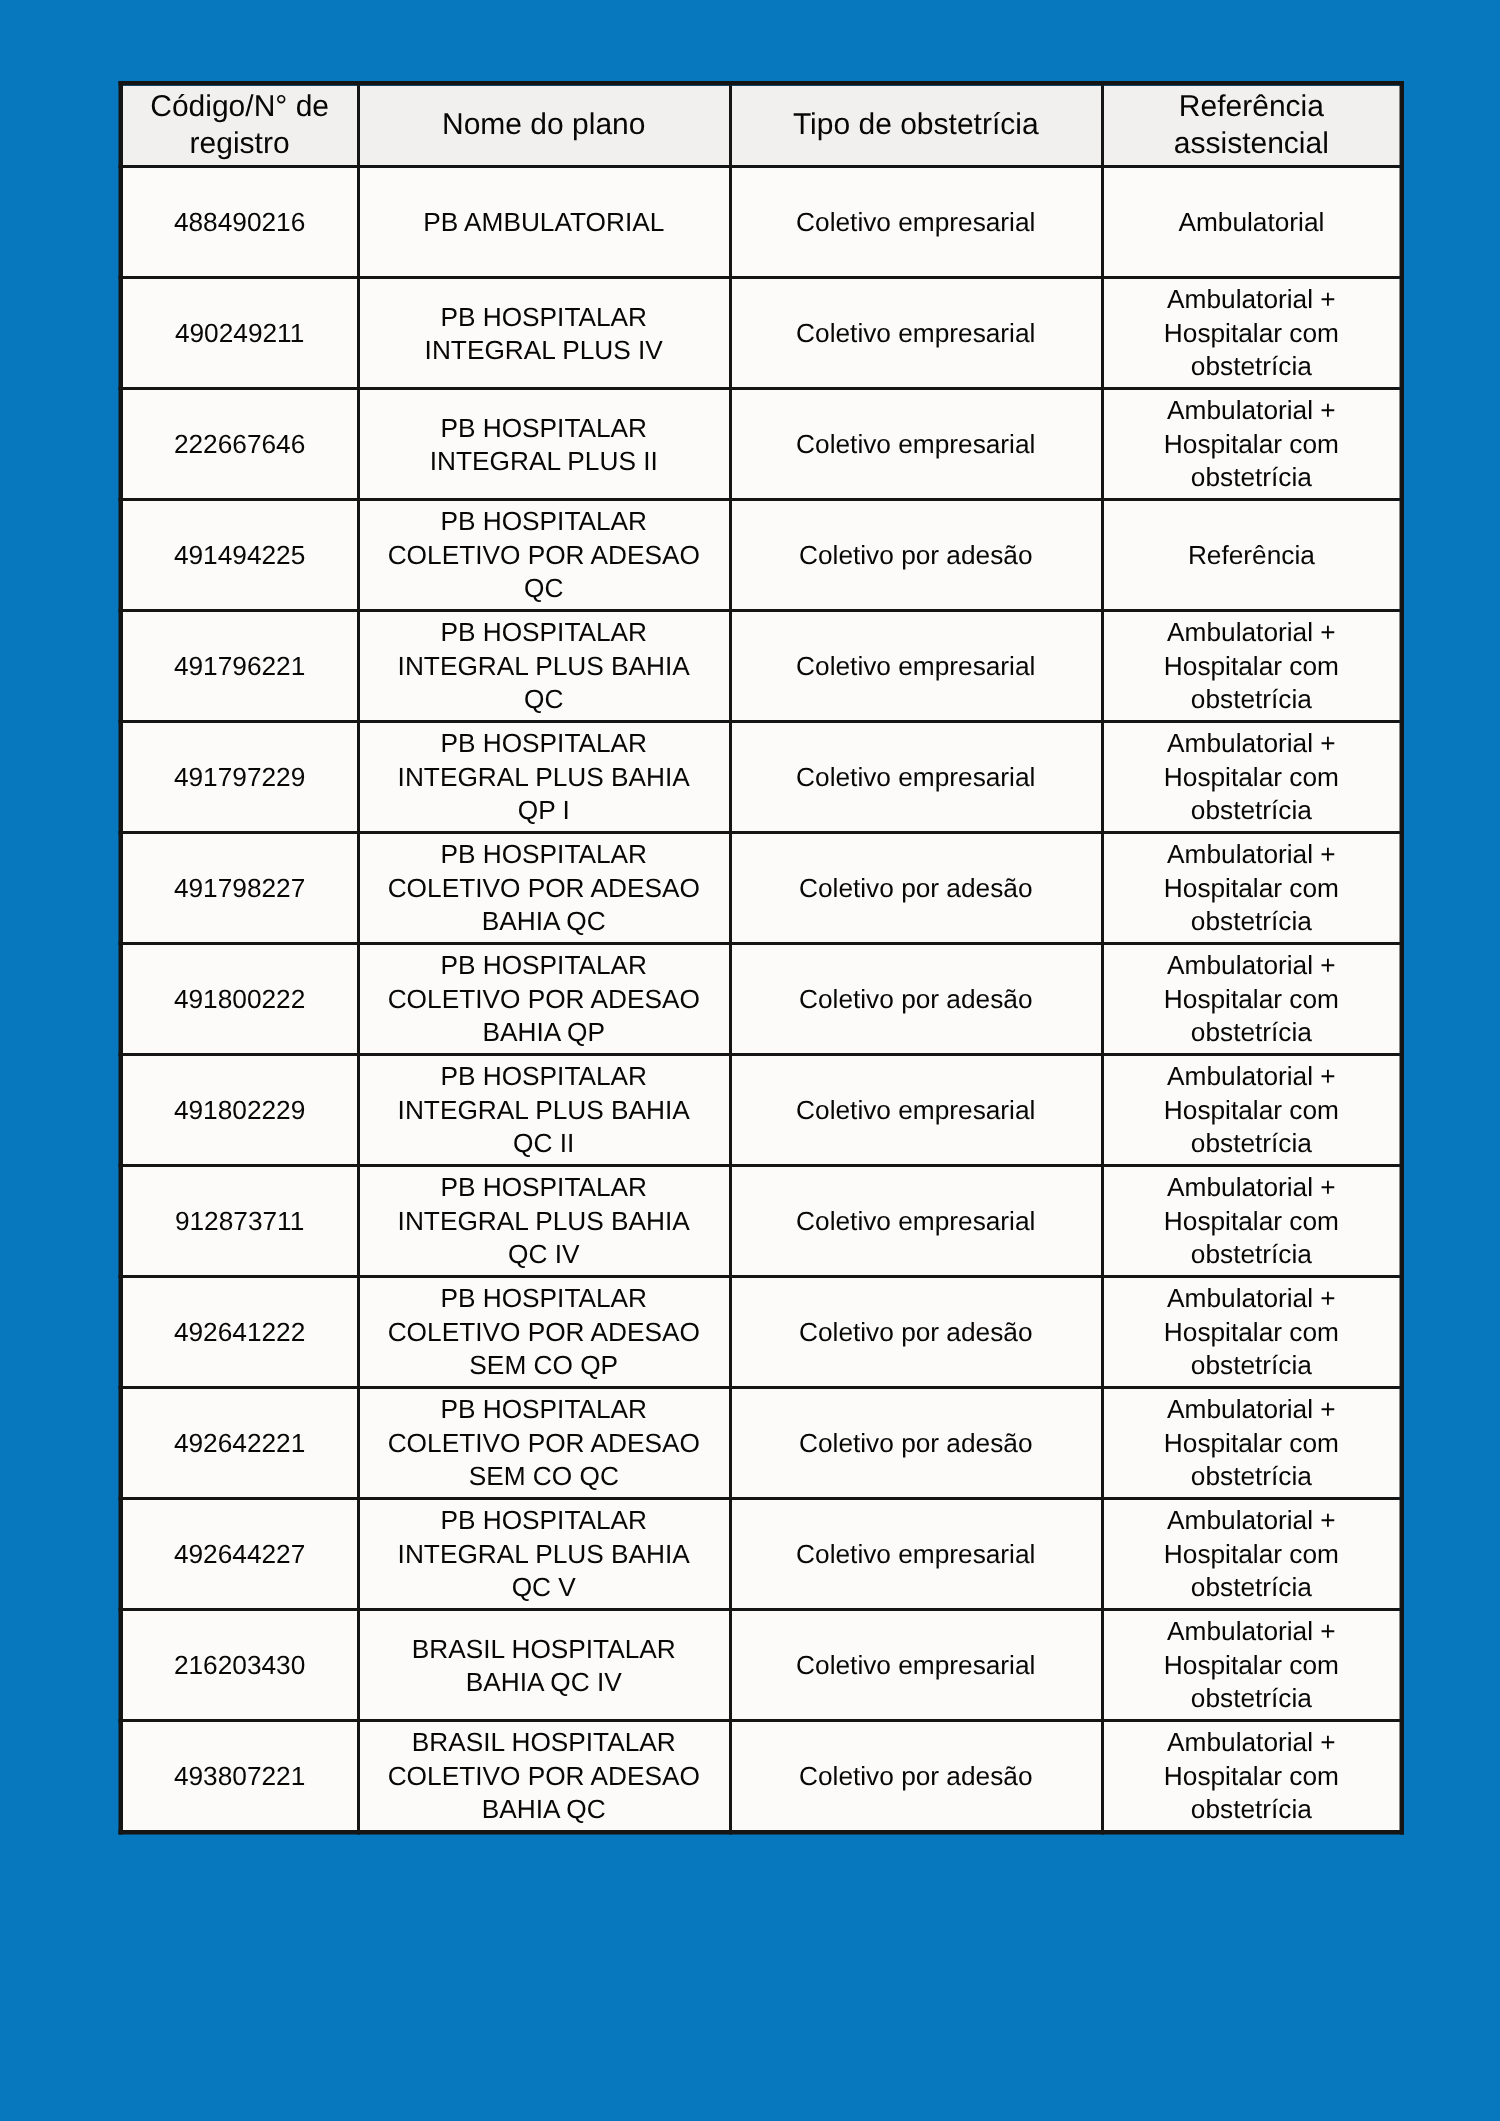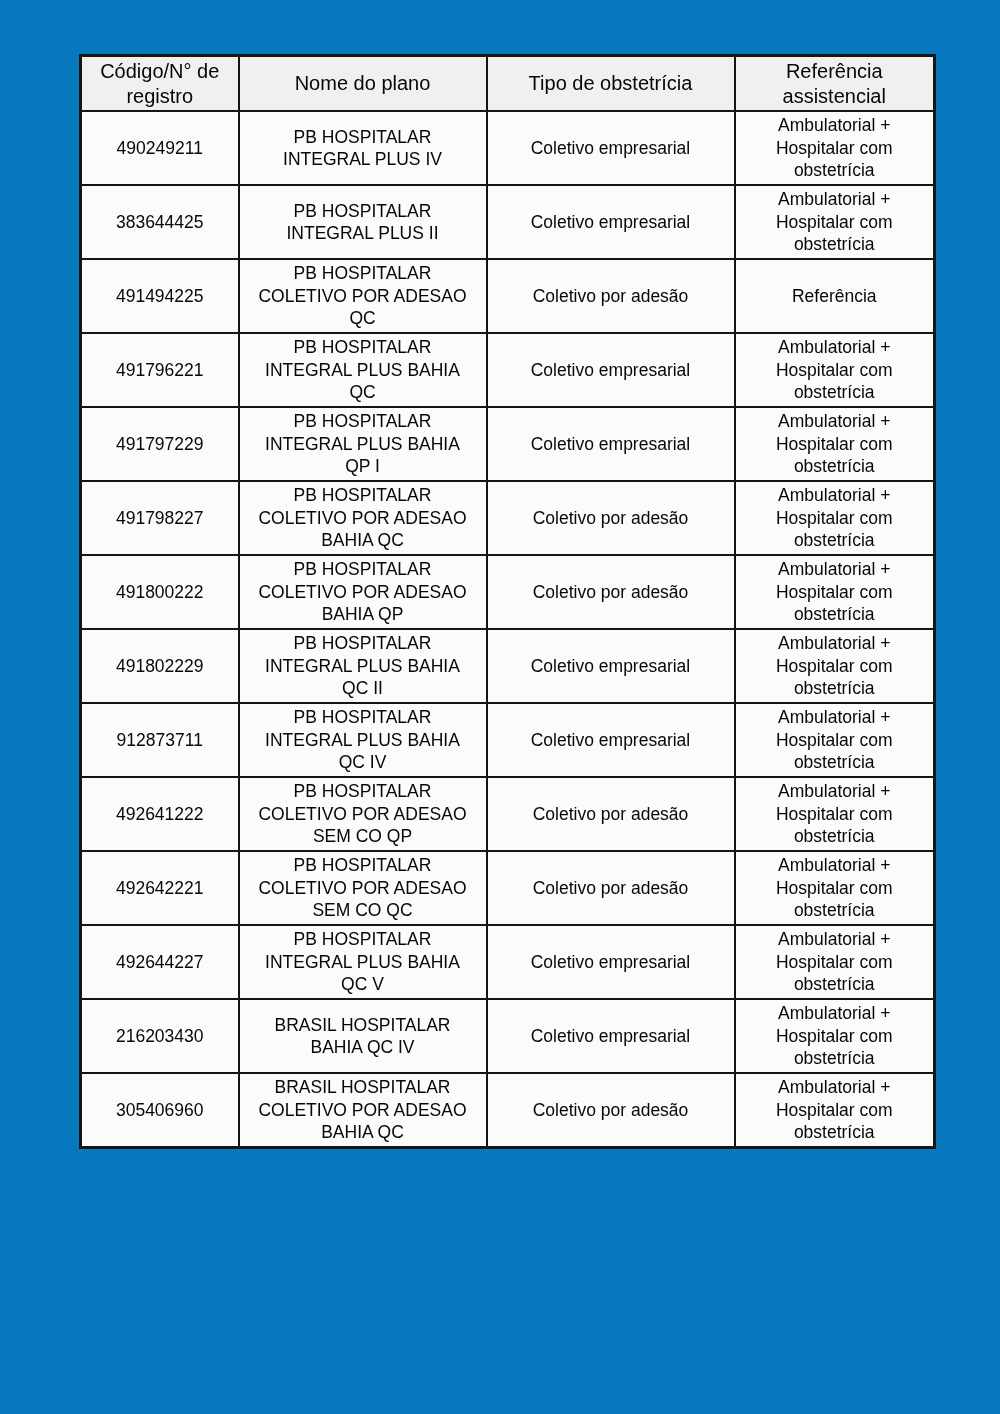--- a/index.html
+++ b/index.html
@@ -72,30 +72,36 @@
         <th>Código/N° de
 registro</th>
         <th>Nome do plano</th>
         <th>Tipo de obstetrícia</th>
         <th>Referência
 assistencial</th>
       </tr>
     </thead>
     <tbody>
       <tr>
+        <td>488490216</td>
+        <td>PB AMBULATORIAL</td>
+        <td>Coletivo empresarial</td>
+        <td>Ambulatorial</td>
+      </tr>
+      <tr>
         <td>490249211</td>
         <td>PB HOSPITALAR
 INTEGRAL PLUS IV</td>
         <td>Coletivo empresarial</td>
         <td>Ambulatorial +
 Hospitalar com
 obstetrícia</td>
       </tr>
       <tr>
-        <td>383644425</td>
+        <td>222667646</td>
         <td>PB HOSPITALAR
 INTEGRAL PLUS II</td>
         <td>Coletivo empresarial</td>
         <td>Ambulatorial +
 Hospitalar com
 obstetrícia</td>
       </tr>
       <tr>
         <td>491494225</td>
         <td>PB HOSPITALAR
@@ -197,21 +203,21 @@
       <tr>
         <td>216203430</td>
         <td>BRASIL HOSPITALAR
 BAHIA QC IV</td>
         <td>Coletivo empresarial</td>
         <td>Ambulatorial +
 Hospitalar com
 obstetrícia</td>
       </tr>
       <tr>
-        <td>305406960</td>
+        <td>493807221</td>
         <td>BRASIL HOSPITALAR
 COLETIVO POR ADESAO
 BAHIA QC</td>
         <td>Coletivo por adesão</td>
         <td>Ambulatorial +
 Hospitalar com
 obstetrícia</td>
       </tr>
     </tbody>
   </table>

